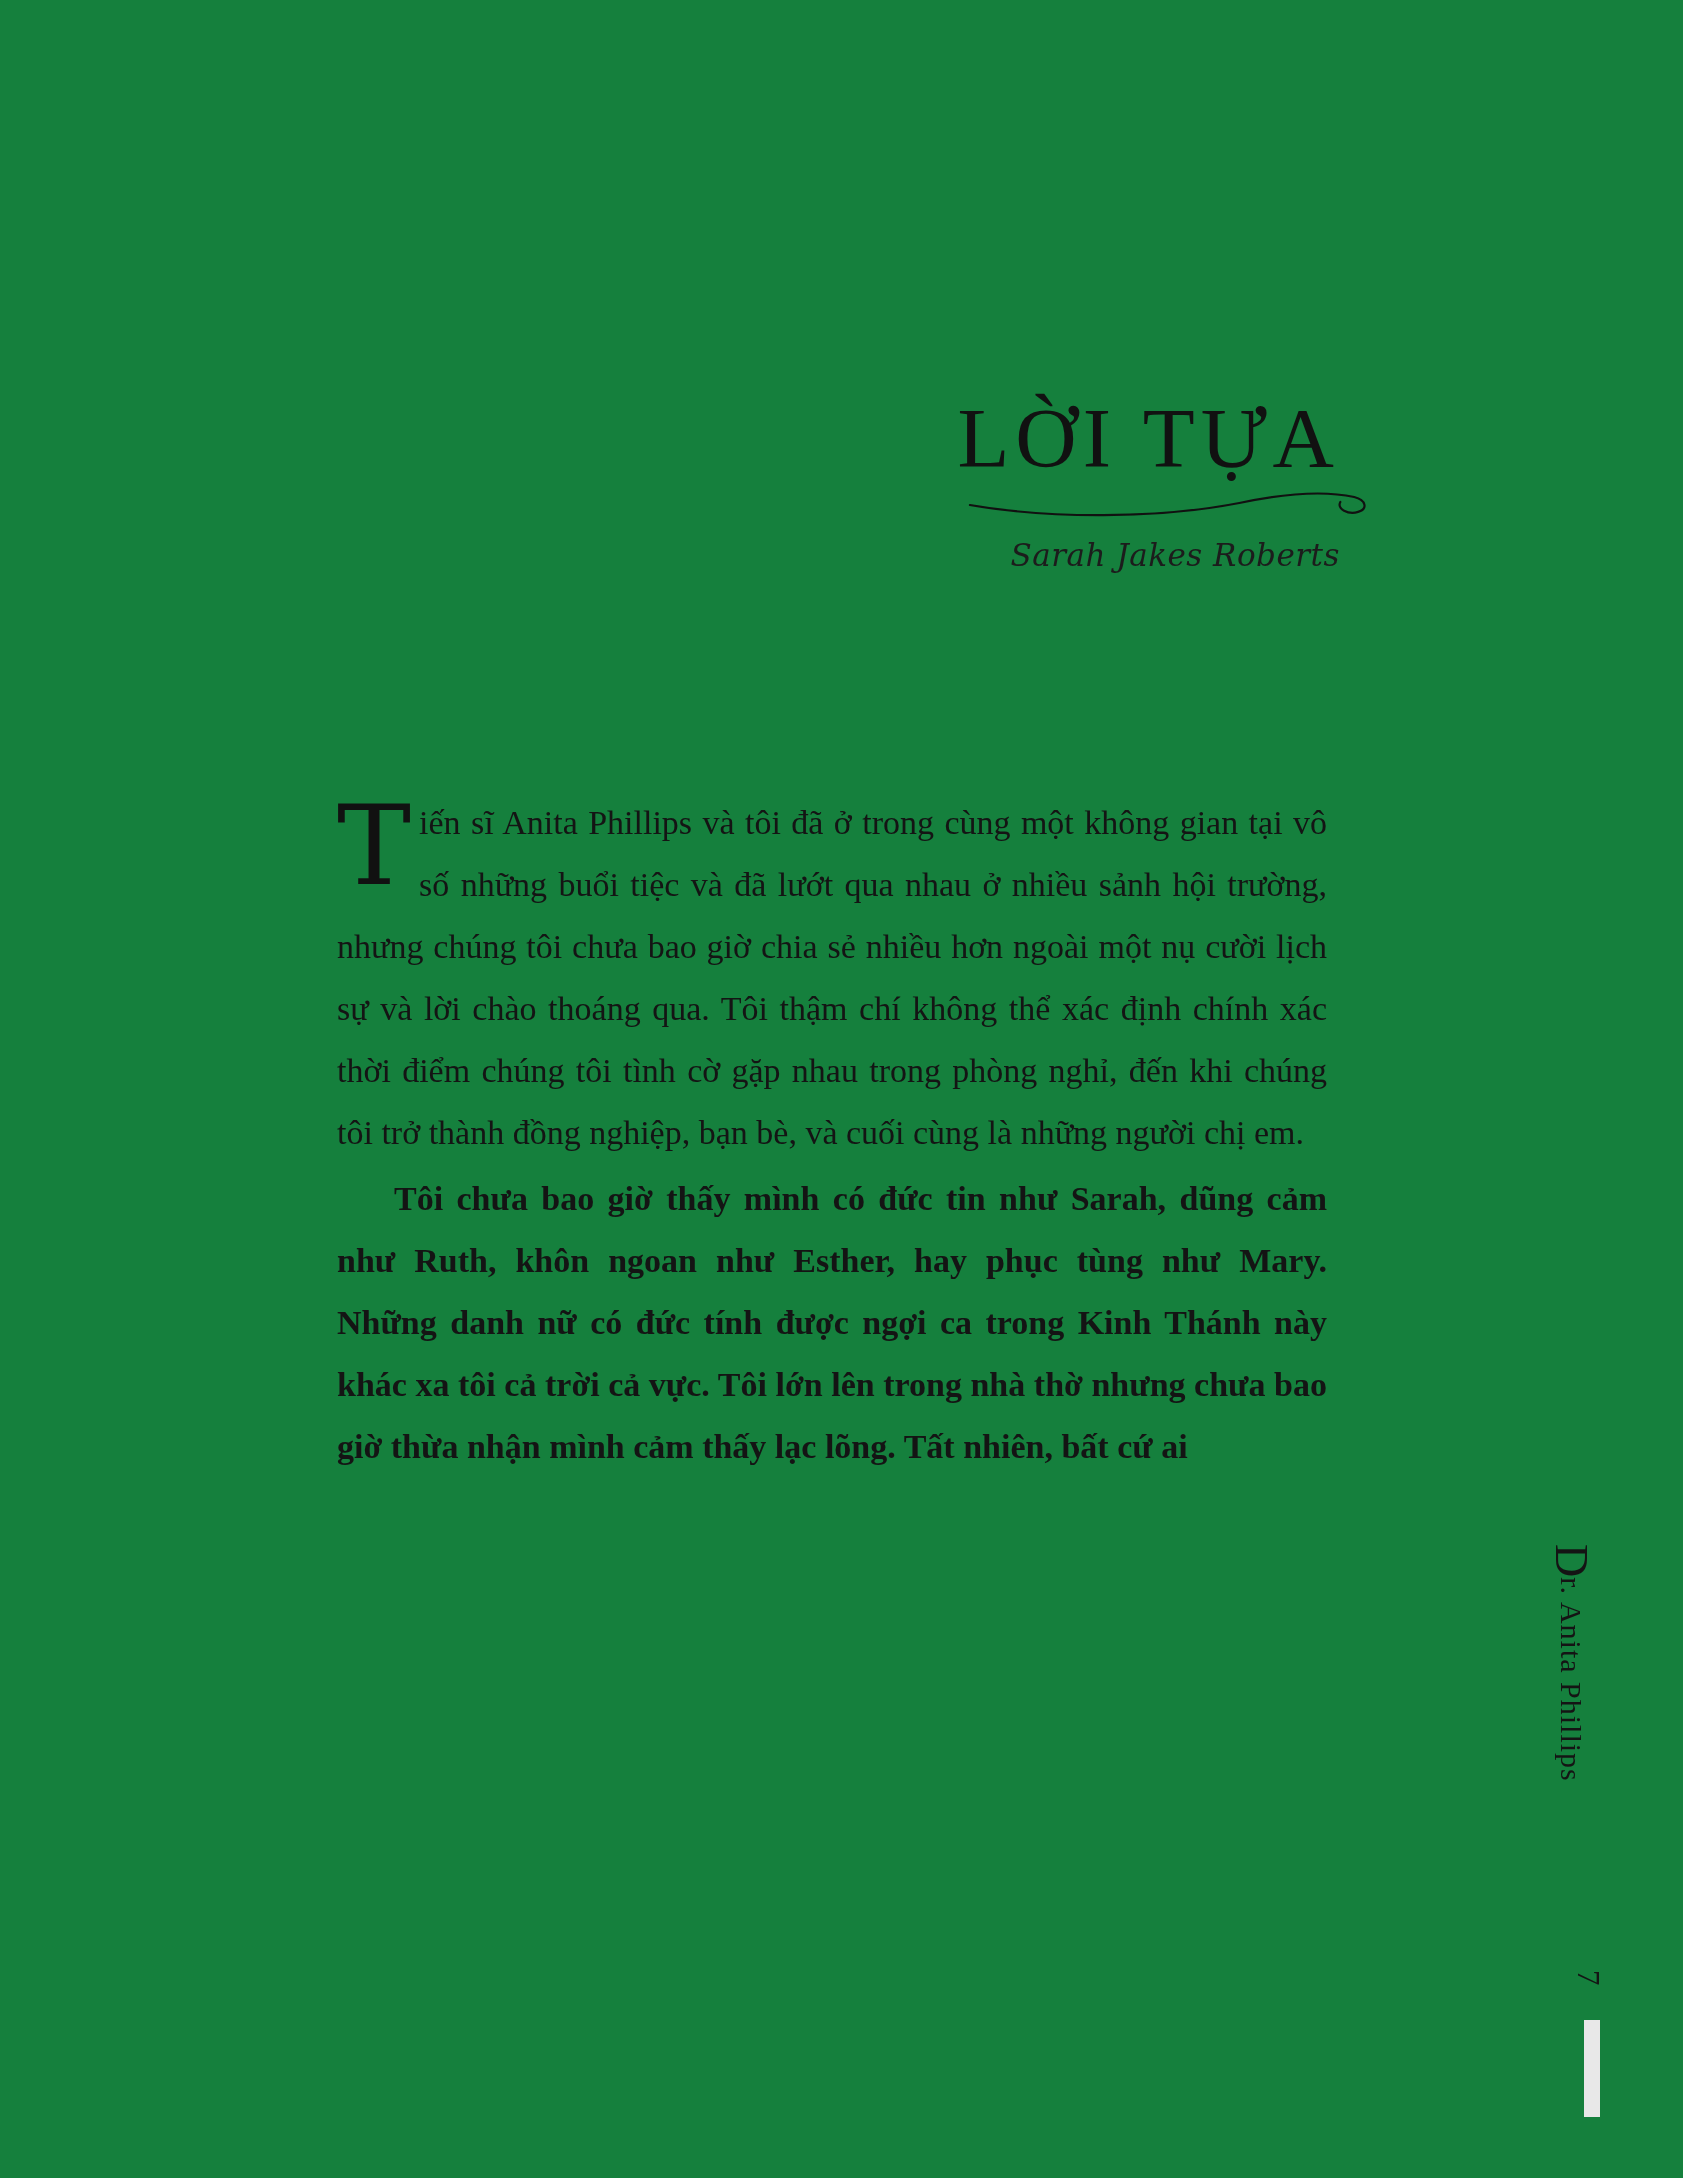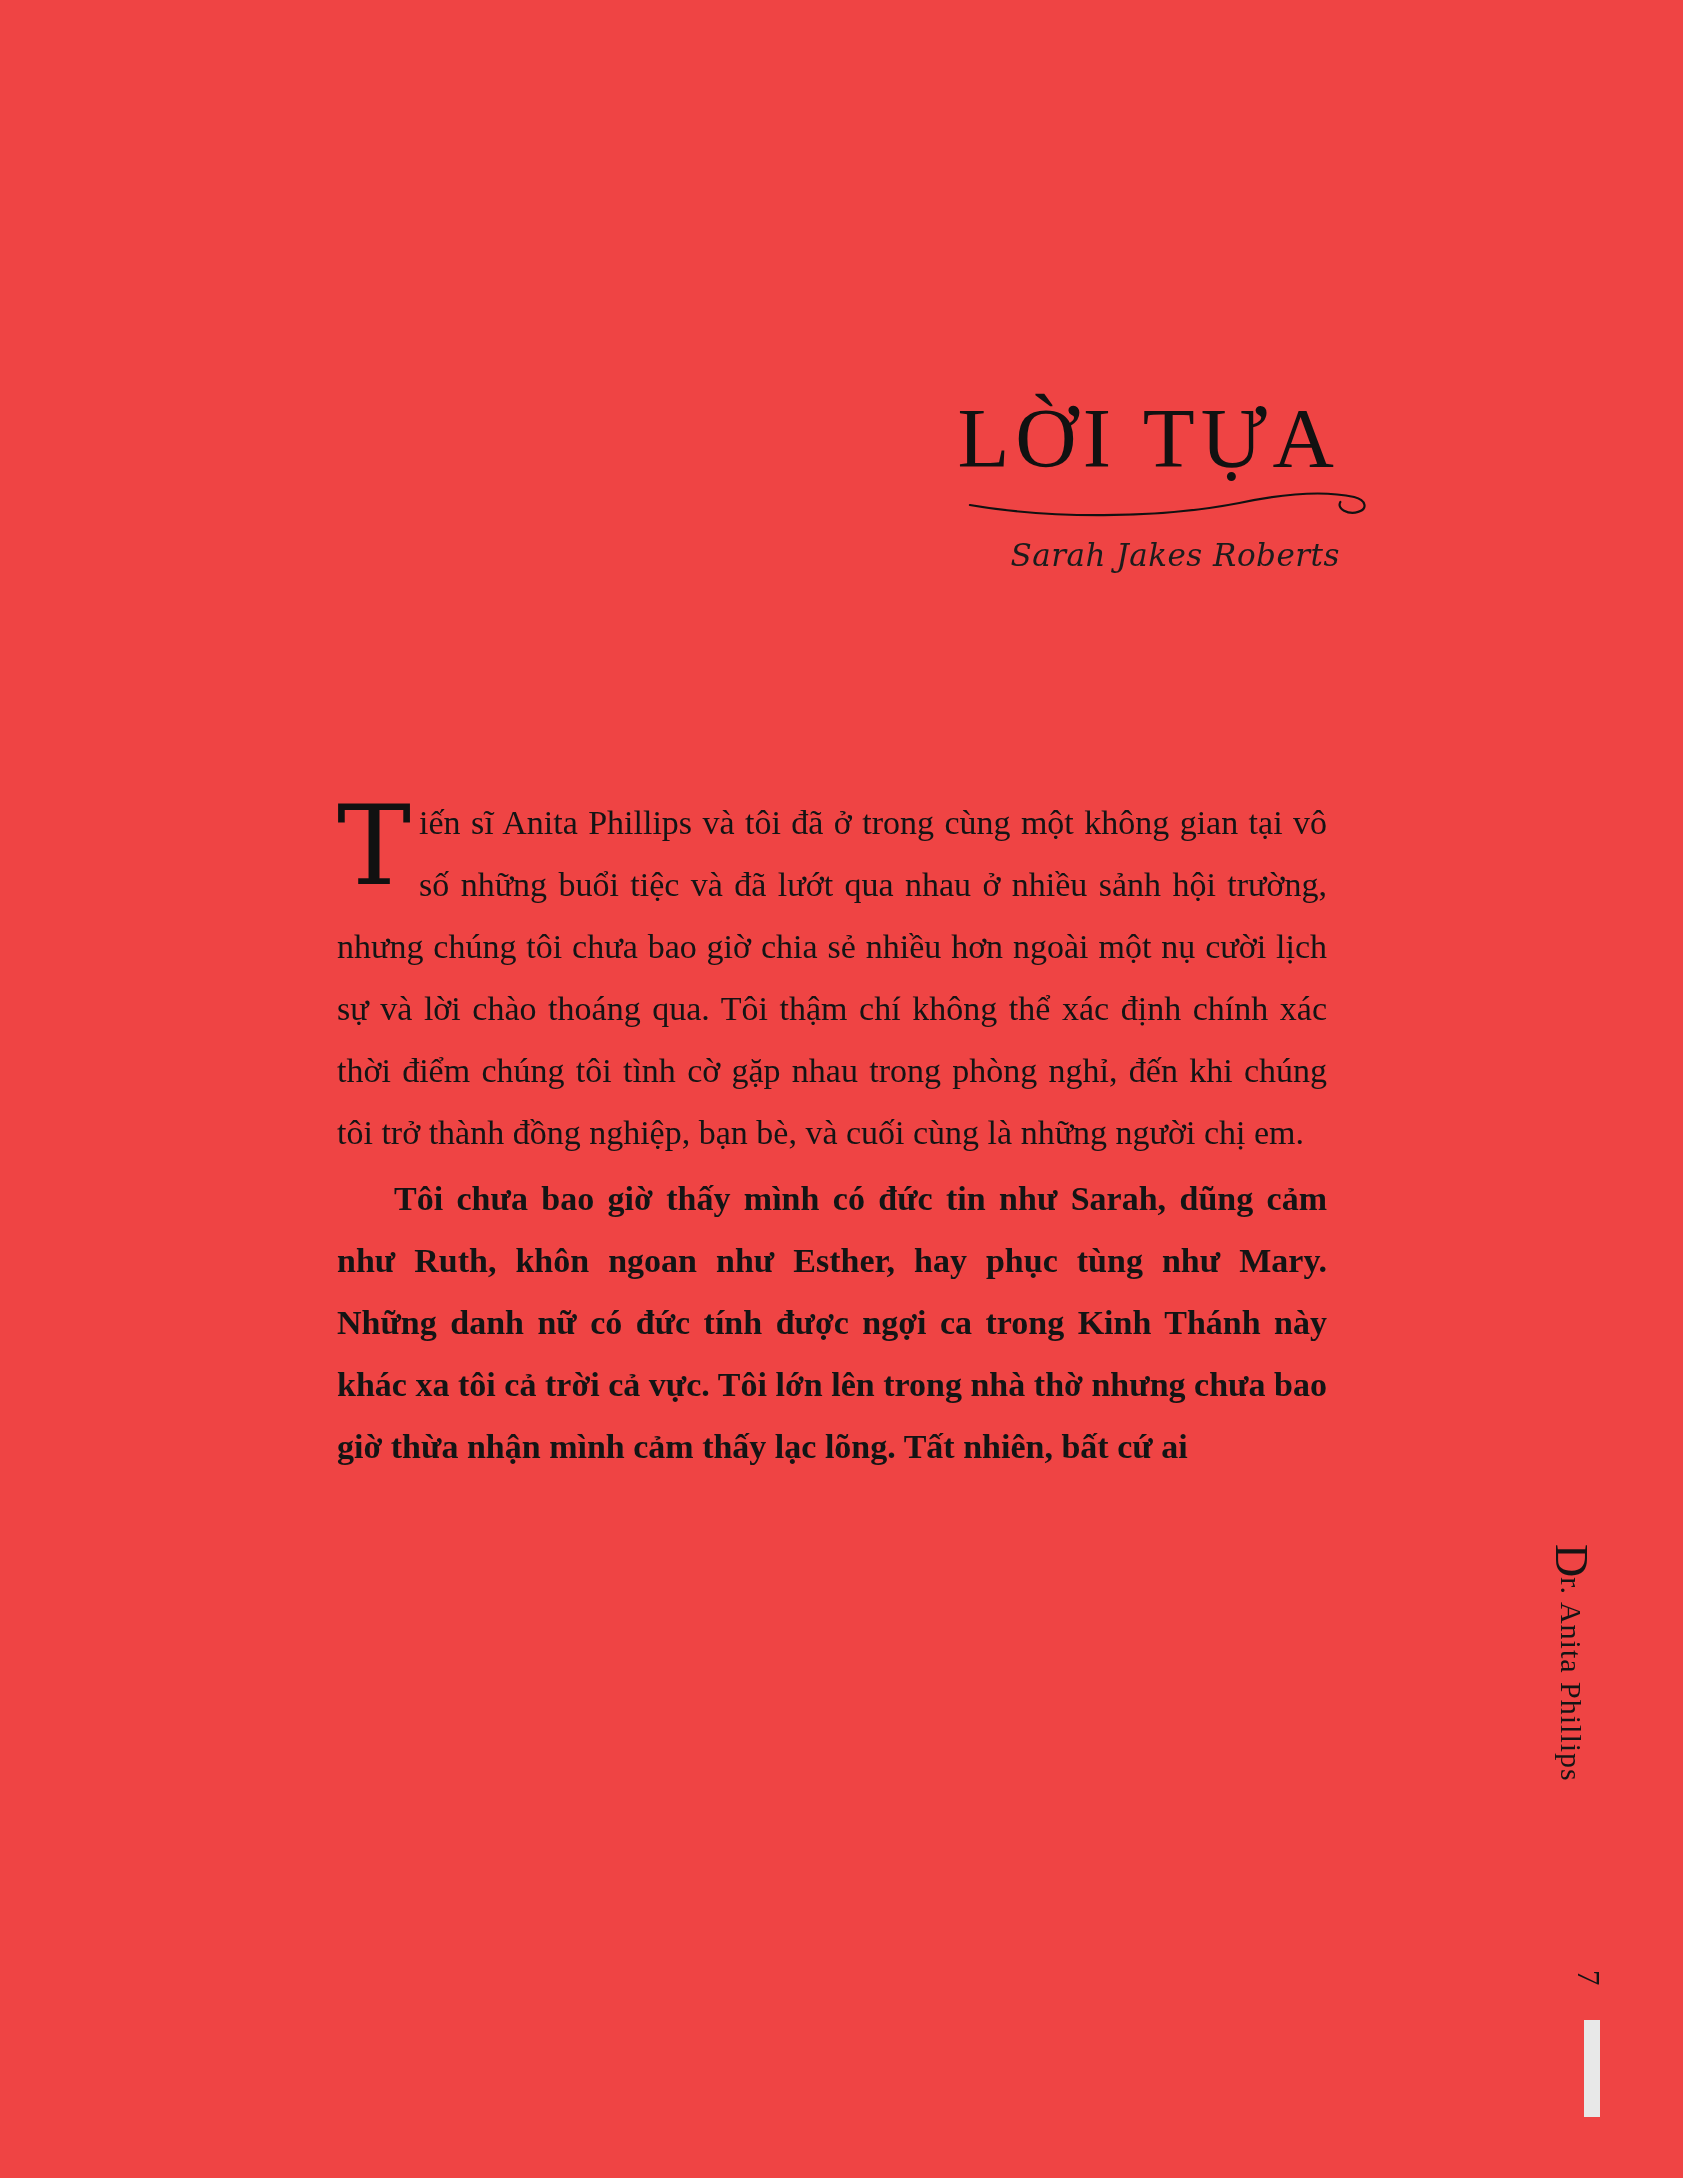--- a/index.html
+++ b/index.html
@@ -12,21 +12,21 @@
     height: 2178px;
     position: relative;
     overflow: hidden;
     font-family: "Liberation Serif", serif;
     color: #1a1a1a;
   }
 
   .page {
     position: absolute;
     inset: 0;
-    background: #ef4444;
+    background: #15803d;
   }
 
   
   .heading-block {
     position: absolute;
     top: 396px;
     left: 0;
     width: 1376px;
     text-align: right;
   }

